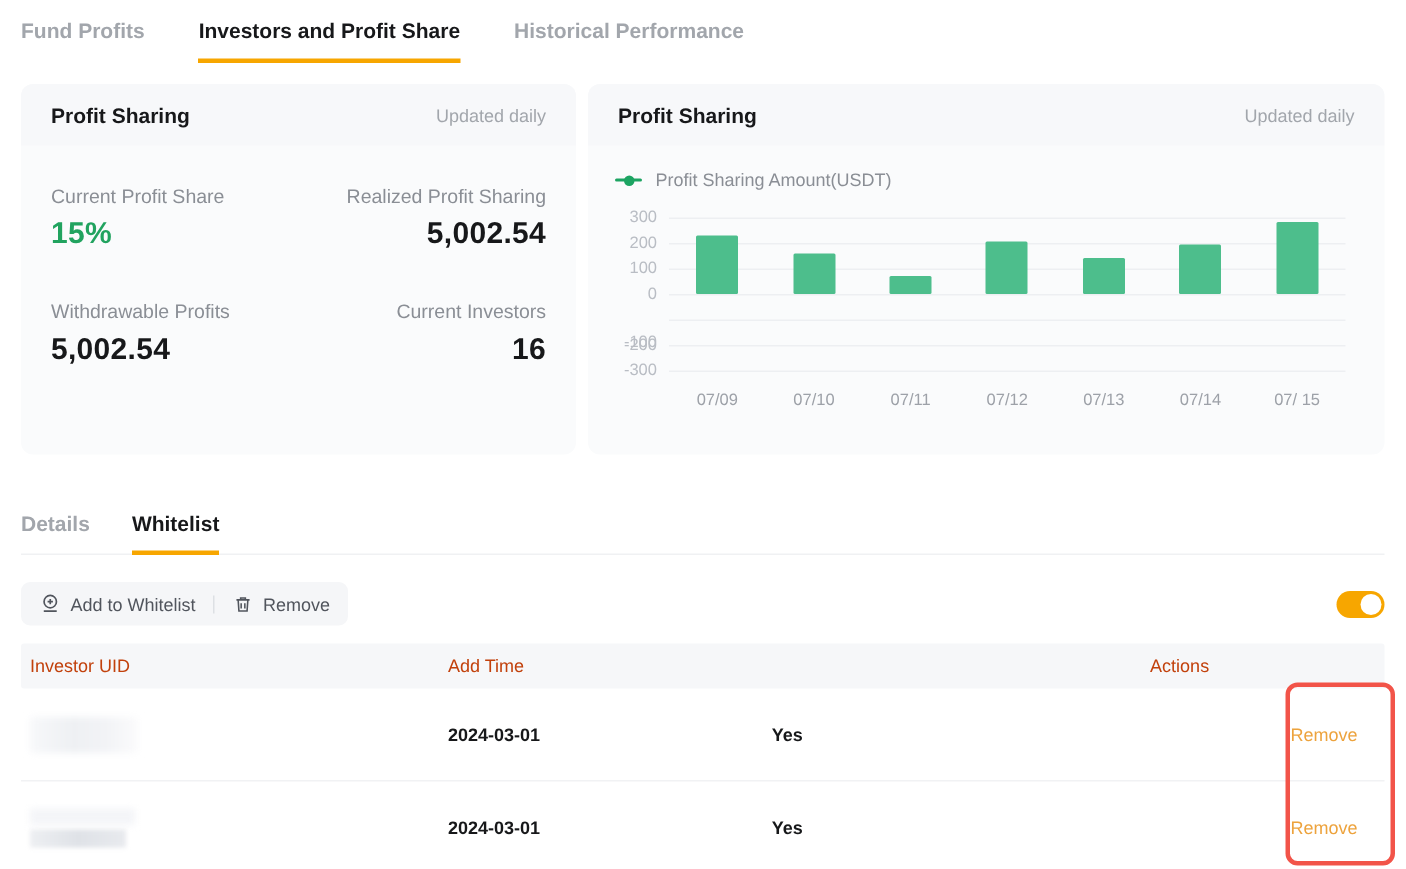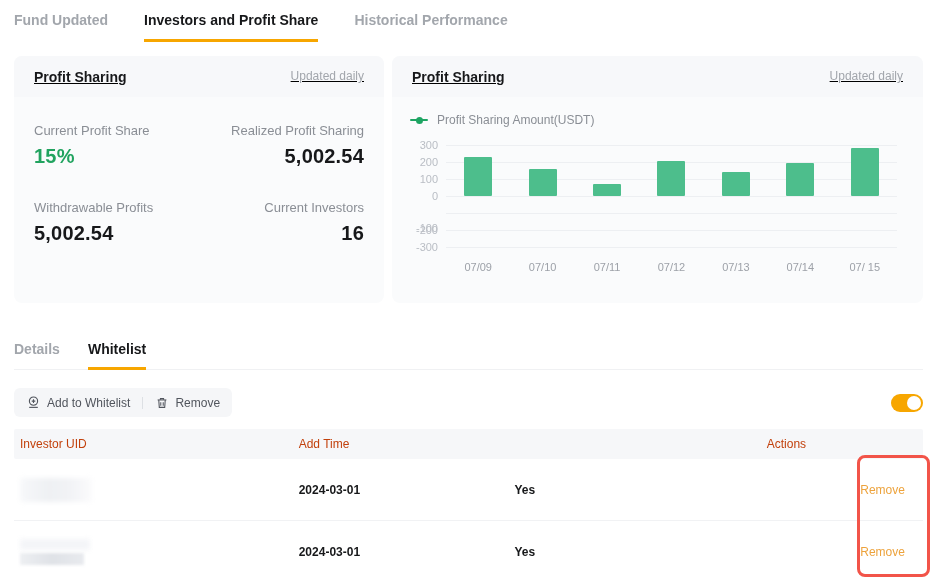--- a/index.html
+++ b/index.html
@@ -8,21 +8,21 @@
   .page { position:relative; width:937px; height:579px; background:#fff; overflow:hidden; }
 
   
   .main-tabs { display:flex; gap:36px; padding:12px 14px 0 14px; }
   .main-tab { font-size:14px; font-weight:bold; color:#A2A6AC; padding-bottom:11px; border-bottom:3px solid transparent; cursor:pointer; }
   .main-tab.active { color:#17181A; border-bottom-color:#F7A600; }
 
   
   .cards-row { display:flex; gap:8px; margin:14px 14px 0 14px; height:247px; }
   .card { background:#FAFBFC; border-radius:8px; overflow:hidden; display:flex; flex-direction:column; }
-  .card-header { display:flex; justify-content:space-between; align-items:flex-start; padding:13px 20px 12px 20px; background:#F7F8FA;text-decoration:underline; }
+  .card-header { display:flex; justify-content:space-between; align-items:center; padding:13px 20px 12px 20px; background:#F7F8FA; }
   .card-title { font-size:14px; font-weight:bold; color:#17181A; }
   .card-updated { font-size:12px; color:#A2A6AC; }
 
   .stats-card { width:370px; }
   .stats-grid { display:grid; grid-template-columns:1fr 1fr; row-gap:32px; padding:26px 20px; }
   .stat.right { text-align:right; }
   .stat-label { font-size:13px; color:#8A8E95; margin-bottom:7px; }
   .stat-value { font-size:20px; font-weight:bold; color:#17181A; letter-spacing:.2px; }
   .stat-value.green { color:#21A35F; }
 
@@ -71,21 +71,21 @@
              background:linear-gradient(90deg,#EDEFF2,#DFE2E7 50%,#E8EAEE); }
   .highlight-box { position:absolute; right:-7px; top:26px; width:73px; height:122px;
                    border:3px solid #F25449; border-radius:8px; pointer-events:none; }
 </style>
 </head>
 <body>
 
 <div class="page">
 
   <div class="main-tabs">
-    <div class="main-tab">Fund Updated</div>
+    <div class="main-tab">Fund Profits</div>
     <div class="main-tab active">Investors and Profit Share</div>
     <div class="main-tab">Historical Performance</div>
   </div>
 
   <div class="cards-row">
 
     <div class="card stats-card">
       <div class="card-header">
         <span class="card-title">Profit Sharing</span>
         <span class="card-updated">Updated daily</span>

